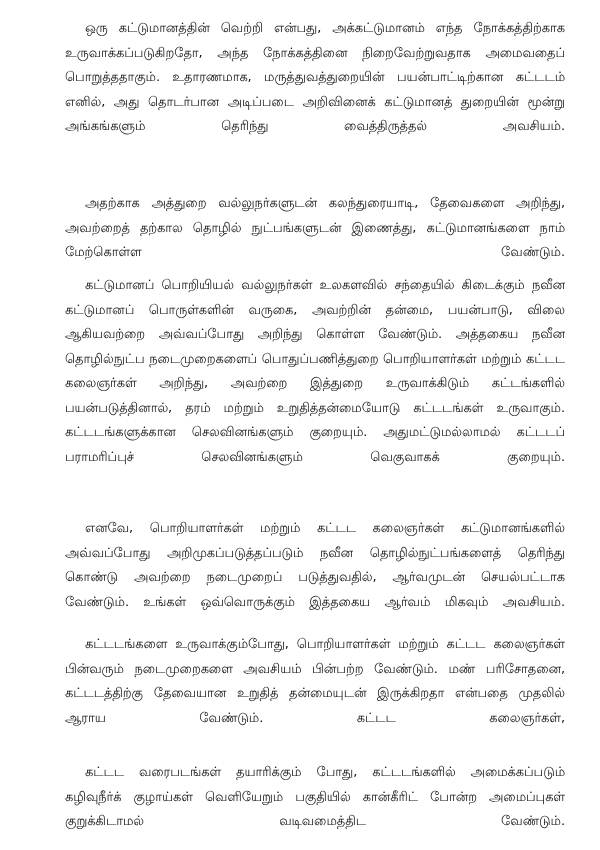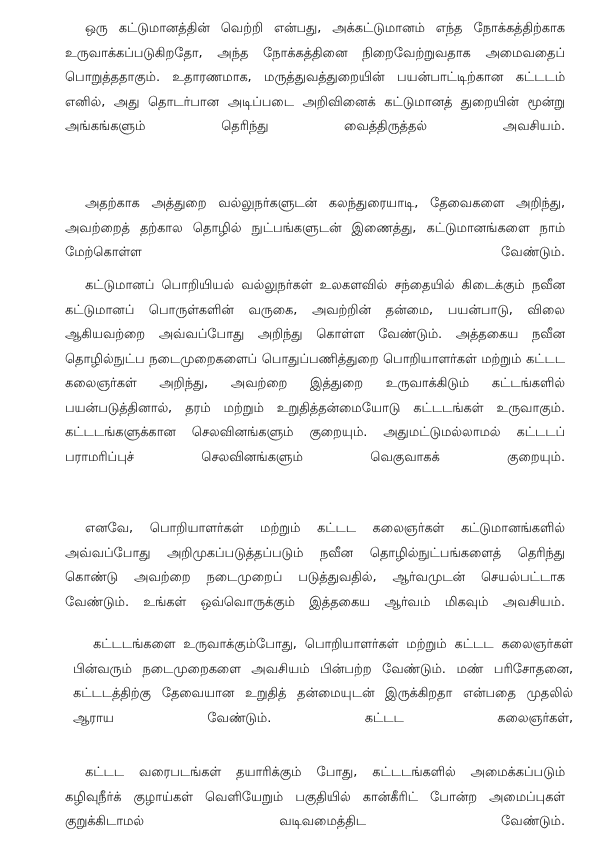--- a/index.html
+++ b/index.html
@@ -11,15 +11,15 @@
   .para::after { content:""; display:inline-block; width:100%; }
 </style>
 </head>
 <body>
 
 <div class="page">
   <p class="para" style="top:16px;">ஒரு கட்டுமானத்தின் வெற்றி என்பது, அக்கட்டுமானம் எந்த நோக்கத்திற்காக உருவாக்கப்படுகிறதோ, அந்த நோக்கத்தினை நிறைவேற்றுவதாக அமைவதைப் பொறுத்ததாகும். உதாரணமாக, மருத்துவத்துறையின் பயன்பாட்டிற்கான கட்டடம் எனில், அது தொடர்பான அடிப்படை அறிவினைக் கட்டுமானத் துறையின் மூன்று அங்கங்களும் தெரிந்து வைத்திருத்தல் அவசியம்.</p>
   <p class="para" style="top:191px;">அதற்காக அத்துறை வல்லுநர்களுடன் கலந்துரையாடி, தேவைகளை அறிந்து, அவற்றைத் தற்கால தொழில் நுட்பங்களுடன் இணைத்து, கட்டுமானங்களை நாம் மேற்கொள்ள வேண்டும்.</p>
   <p class="para" style="top:273px;">கட்டுமானப் பொறியியல் வல்லுநர்கள் உலகளவில் சந்தையில் கிடைக்கும் நவீன கட்டுமானப் பொருள்களின் வருகை, அவற்றின் தன்மை, பயன்பாடு, விலை ஆகியவற்றை அவ்வப்போது அறிந்து கொள்ள வேண்டும். அத்தகைய நவீன தொழில்நுட்ப நடைமுறைகளைப் பொதுப்பணித்துறை பொறியாளர்கள் மற்றும் கட்டட கலைஞர்கள் அறிந்து, அவற்றை இத்துறை உருவாக்கிடும் கட்டங்களில் பயன்படுத்தினால், தரம் மற்றும் உறுதித்தன்மையோடு கட்டடங்கள் உருவாகும். கட்டடங்களுக்கான செலவினங்களும் குறையும். அதுமட்டுமல்லாமல் கட்டடப் பராமரிப்புச் செலவினங்களும் வெகுவாகக் குறையும்.</p>
   <p class="para" style="top:516px;">எனவே, பொறியாளர்கள் மற்றும் கட்டட கலைஞர்கள் கட்டுமானங்களில் அவ்வப்போது அறிமுகப்படுத்தப்படும் நவீன தொழில்நுட்பங்களைத் தெரிந்து கொண்டு அவற்றை நடைமுறைப் படுத்துவதில், ஆர்வமுடன் செயல்பட்டாக வேண்டும். உங்கள் ஒவ்வொருக்கும் இத்தகைய ஆர்வம் மிகவும் அவசியம்.</p>
-  <p class="para" style="top:632px;margin-left:8px;">கட்டடங்களை உருவாக்கும்போது, பொறியாளர்கள் மற்றும் கட்டட கலைஞர்கள் பின்வரும் நடைமுறைகளை அவசியம் பின்பற்ற வேண்டும். மண் பரிசோதனை, கட்டடத்திற்கு தேவையான உறுதித் தன்மையுடன் இருக்கிறதா என்பதை முதலில் ஆராய வேண்டும். கட்டட கலைஞர்கள்,</p>
+  <p class="para" style="top:632px;">கட்டடங்களை உருவாக்கும்போது, பொறியாளர்கள் மற்றும் கட்டட கலைஞர்கள் பின்வரும் நடைமுறைகளை அவசியம் பின்பற்ற வேண்டும். மண் பரிசோதனை, கட்டடத்திற்கு தேவையான உறுதித் தன்மையுடன் இருக்கிறதா என்பதை முதலில் ஆராய வேண்டும். கட்டட கலைஞர்கள்,</p>
   <p class="para" style="top:760px;">கட்டட வரைபடங்கள் தயாரிக்கும் போது, கட்டடங்களில் அமைக்கப்படும் கழிவுநீர்க் குழாய்கள் வெளியேறும் பகுதியில் கான்கீரிட் போன்ற அமைப்புகள் குறுக்கிடாமல் வடிவமைத்திட வேண்டும்.</p>
 </div>
 
 </body></html>

